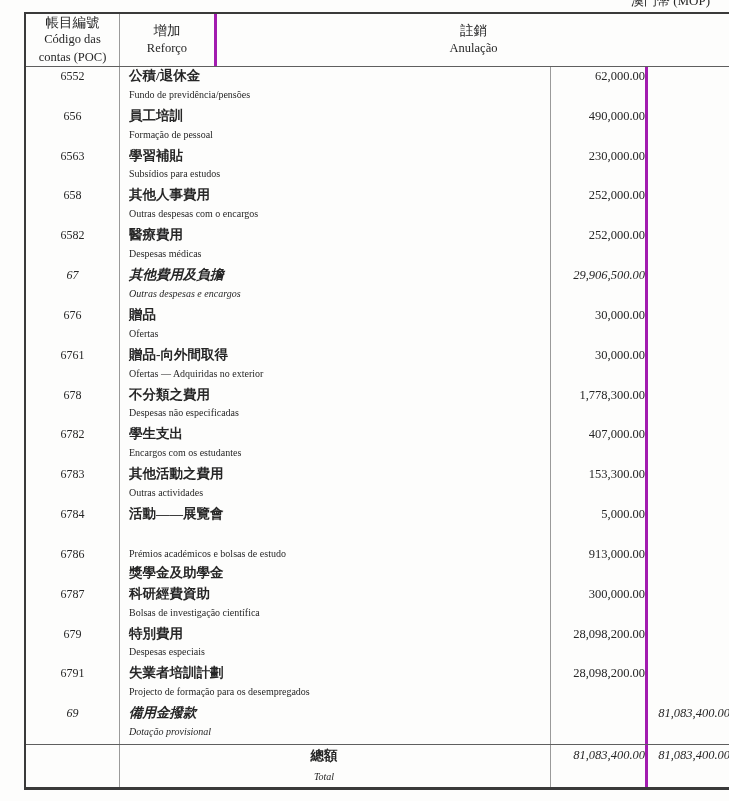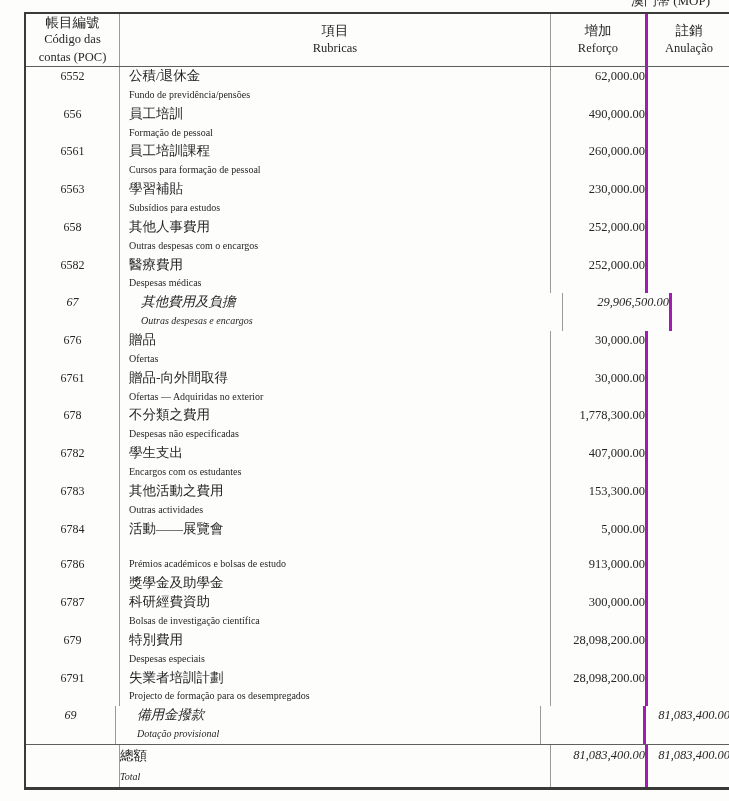--- a/index.html
+++ b/index.html
@@ -43,46 +43,42 @@
   .line { white-space: nowrap; overflow: visible; }
   .tbody .line { height: 18.86px; line-height: 18.86px; }
 
   .hcell { display: flex; flex-direction: column; justify-content: center; align-items: center; text-align: center; }
   .thead .line { height: 17.6px; line-height: 17.6px; }
   .hzh { font-size: 13.5px; }
   .hpt { font-size: 12.5px; }
 
   .code-cell { text-align: center; font-size: 12px; }
   .rub-cell { padding-left: 9px; }
-  .zh { font-size: 13.5px; }
+  .zh { font-size: 13.5px; font-weight: bold; }
   .pt { font-size: 10px; }
   .amt { text-align: right; padding-right: 0; font-size: 12.5px; }
 
-  .trow.italic, .italic { font-style: italic; gap: 12px; }
+  .trow.italic, .italic { font-style: italic; }
 
   .total-row .line { height: 21px; line-height: 21px; }
-  .total-label { text-align: left; padding-right: 22px; padding-left: 0; }
+  .total-label { text-align: center; padding-right: 22px; padding-left: 0; }
 </style>
 </head>
 <body>
 
 <div class="mop-note">澳門幣 (MOP)</div>
 
 <div class="budget-table">
 
   <div class="thead">
     <div class="c c1 hcell">
       <div class="line hzh">帳目編號</div>
       <div class="line hpt">Código das</div>
       <div class="line hpt">contas (POC)</div>
     </div>
-    <div class="c c2 hcell">
-      <div class="line hzh">項目</div>
-      <div class="line hpt">Rubricas</div>
-    </div>
     <div class="c c3 hcell">
       <div class="line hzh">增加</div>
       <div class="line hpt">Reforço</div>
     </div>
     <div class="c c4 hcell">
       <div class="line hzh">註銷</div>
       <div class="line hpt">Anulação</div>
     </div>
   </div>
 
@@ -105,35 +101,20 @@
       <div class="trow">
         <div class="c c1 code-cell">
           <div class="line">656</div>
         </div>
         <div class="c c2 rub-cell">
           <div class="line zh">員工培訓</div>
           <div class="line pt">Formação de pessoal</div>
         </div>
         <div class="c c3 amt">
           <div class="line">490,000.00</div>
-        </div>
-        <div class="c c4 amt">
-          <div class="line"></div>
-        </div>
-      </div>
-      <div class="trow">
-        <div class="c c1 code-cell">
-          <div class="line">6561</div>
-        </div>
-        <div class="c c2 rub-cell">
-          <div class="line zh">員工培訓課程</div>
-          <div class="line pt">Cursos para formação de pessoal</div>
-        </div>
-        <div class="c c3 amt">
-          <div class="line">260,000.00</div>
         </div>
         <div class="c c4 amt">
           <div class="line"></div>
         </div>
       </div>
       <div class="trow">
         <div class="c c1 code-cell">
           <div class="line">6563</div>
         </div>
         <div class="c c2 rub-cell">

